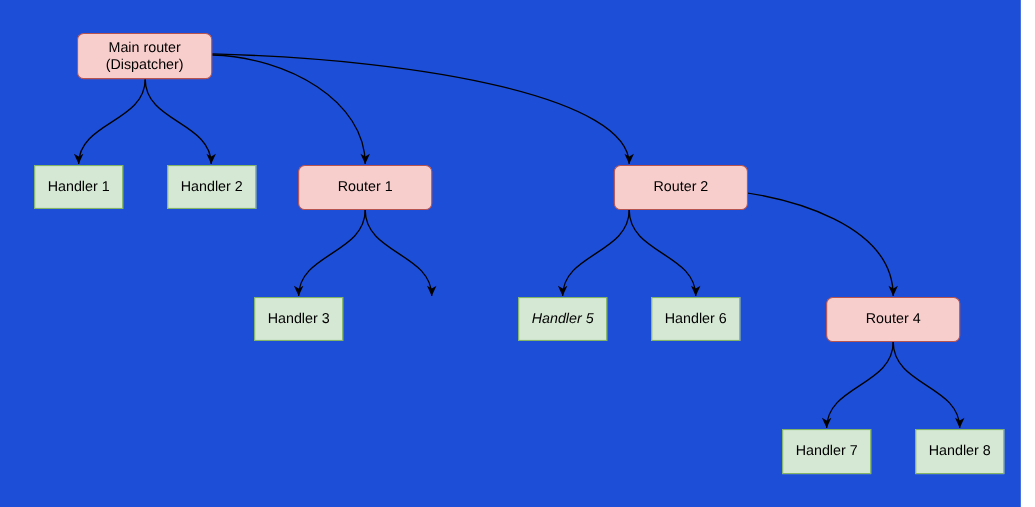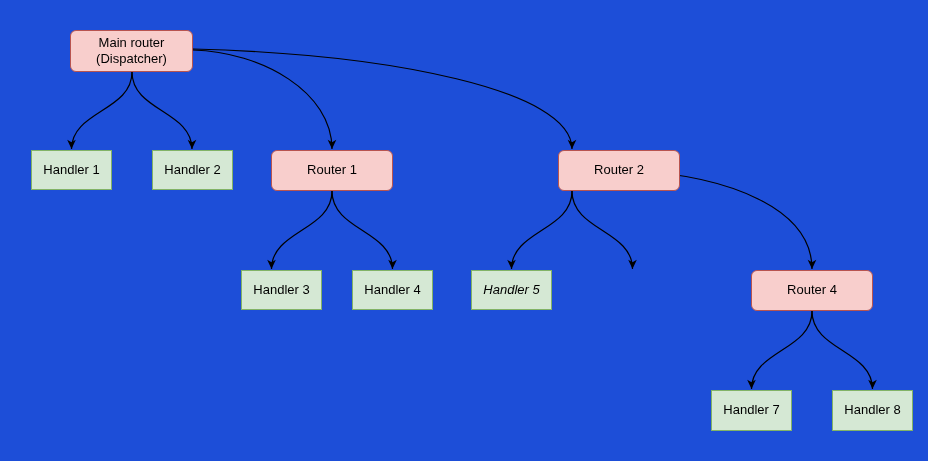--- a/index.html
+++ b/index.html
@@ -92,32 +92,32 @@
   </div>
 
   <div class="node router" style="left:271px; top:150px; width:122px; height:41px;">
     <span>Router 1</span>
   </div>
 
   <div class="node router" style="left:511px; top:150px; width:122px; height:41px;margin-left:47px;">
     <span>Router 2</span>
   </div>
 
-  <div class="node handler" style="left:241px; top:270px; width:81px; height:40px;">
+  <div class="node handler" style="left:231px; top:270px; width:81px; height:40px;">
     <span>Handler 3</span>
   </div>
 
-  <div class="node handler" style="left:352px; top:270px; width:81px; height:40px;">
-    <span>Handler 4</span>
-  </div>
 
   <div class="node handler" style="left:471px; top:270px; width:81px; height:40px;font-style:italic;">
     <span>Handler 5</span>
   </div>
 
+  <div class="node handler" style="left:592px; top:270px; width:81px; height:40px;">
+    <span>Handler 6</span>
+  </div>
 
   <div class="node router" style="left:751px; top:270px; width:122px; height:41px;">
     <span>Router 4</span>
   </div>
 
   <div class="node handler" style="left:711px; top:390px; width:81px; height:41px;">
     <span>Handler 7</span>
   </div>
 
   <div class="node handler" style="left:832px; top:390px; width:81px; height:41px;">

